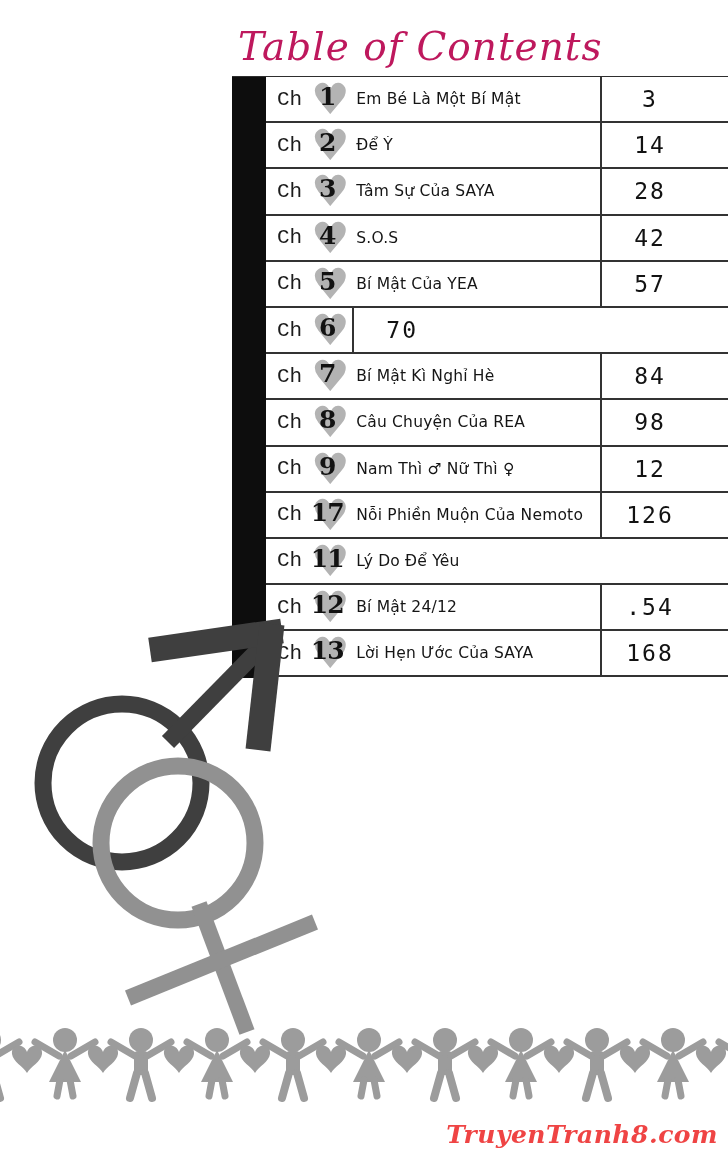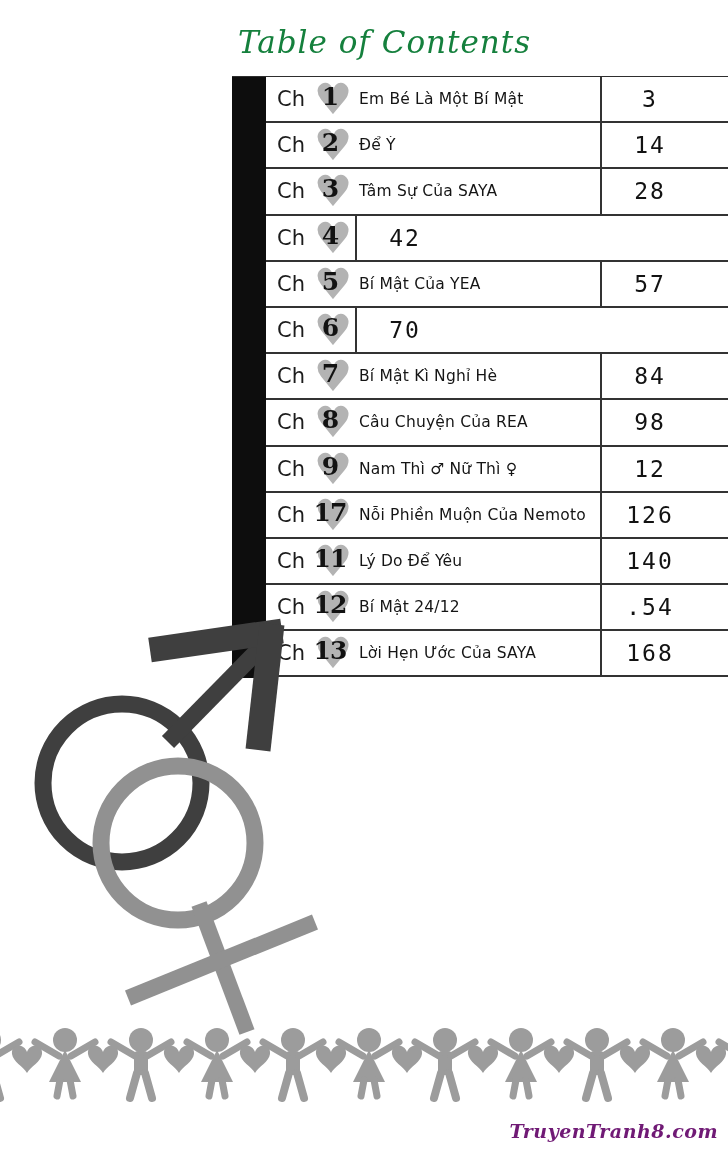--- a/index.html
+++ b/index.html
@@ -5,34 +5,34 @@
   html,body { margin:0; padding:0; background:#ffffff; }
   .stage {
     position:relative; width:728px; height:1151px; background:#ffffff;
     overflow:hidden; font-family:"DejaVu Sans", sans-serif; color:#141414;
   }
 
   
   .page-title {
     position:absolute; left:238px; top:24px;
     font-family:"DejaVu Serif", serif; font-style:italic; font-weight:500;
-    font-size:31px; letter-spacing:1px; color:#15803d; white-space:nowrap;
+    font-size:39px; letter-spacing:1px; color:#be185d; white-space:nowrap;
   }
   .top-line { position:absolute; left:232px; top:76px; width:496px; height:2px; background:#2e2e2e; }
 
   
   .black-bar { position:absolute; left:232px; top:77px; width:34px; height:601px; background:#0d0d0d; }
 
   
   .toc { position:absolute; left:266px; top:77px; width:462px; }
   .toc-row {
     display:flex; align-items:center; height:46.2px;
     border-bottom:2px solid #333333; box-sizing:border-box; background:#ffffff;
   }
-  .ch-label { font-size:21px; color:#1c1c1c; margin-left:11px; flex:none; white-space:nowrap; }
+  .ch-label { font-size:21px; color:#1c1c1c; margin-left:11px; flex:none; white-space:nowrap;font-family:Liberation Mono, monospace; }
   .heart-wrap { position:relative; width:46px; height:46px; margin-left:4px; flex:none; }
   .heart-glyph {
     position:absolute; left:1px; top:0px; width:46px; text-align:center;
     font-size:43px; line-height:46px; color:#b3b3b3;
   }
   .chapter-num {
     position:absolute; left:-2px; top:-1px; width:46px; text-align:center;
     font-family:"DejaVu Serif", serif; font-weight:bold; font-size:25px;
     line-height:44px; color:#121212; letter-spacing:-1px;
   }
@@ -49,21 +49,21 @@
   }
 
   
   .gender-art { position:absolute; left:0px; top:590px; width:360px; height:470px; }
   .doll-border { position:absolute; left:0px; top:1024px; width:728px; height:88px; }
 
   
   .watermark {
     position:absolute; right:10px; top:1120px;
     font-family:"DejaVu Serif", serif; font-weight:bold; font-style:italic;
-    font-size:19px; color:#701a75; letter-spacing:0.5px; white-space:nowrap;
+    font-size:25px; color:#ef4444; letter-spacing:0.5px; white-space:nowrap;
   }
 </style>
 </head>
 <body>
 
 <div class="stage">
 
   <div class="page-title">Table of Contents</div>
   <div class="top-line"></div>
   <div class="black-bar"></div>
@@ -98,20 +98,21 @@
       <span class="title-cell">Tâm Sự Của SAYA</span>
       <span class="page-cell">28</span>
     </div>
 
     <div class="toc-row">
       <span class="ch-label">Ch</span>
       <span class="heart-wrap">
         <span class="heart-glyph">♥</span>
         <span class="chapter-num">4</span>
       </span>
+      <span class="title-cell">S.O.S</span>
       <span class="page-cell">42</span>
     </div>
 
     <div class="toc-row">
       <span class="ch-label">Ch</span>
       <span class="heart-wrap">
         <span class="heart-glyph">♥</span>
         <span class="chapter-num">5</span>
       </span>
       <span class="title-cell">Bí Mật Của YEA</span>
@@ -167,21 +168,20 @@
       <span class="page-cell">126</span>
     </div>
 
     <div class="toc-row">
       <span class="ch-label">Ch</span>
       <span class="heart-wrap">
         <span class="heart-glyph">♥</span>
         <span class="chapter-num">11</span>
       </span>
       <span class="title-cell">Lý Do Để Yêu</span>
-      <span class="page-cell">140</span>
     </div>
 
     <div class="toc-row">
       <span class="ch-label">Ch</span>
       <span class="heart-wrap">
         <span class="heart-glyph">♥</span>
         <span class="chapter-num">12</span>
       </span>
       <span class="title-cell">Bí Mật 24/12</span>
       <span class="page-cell">.54</span>

